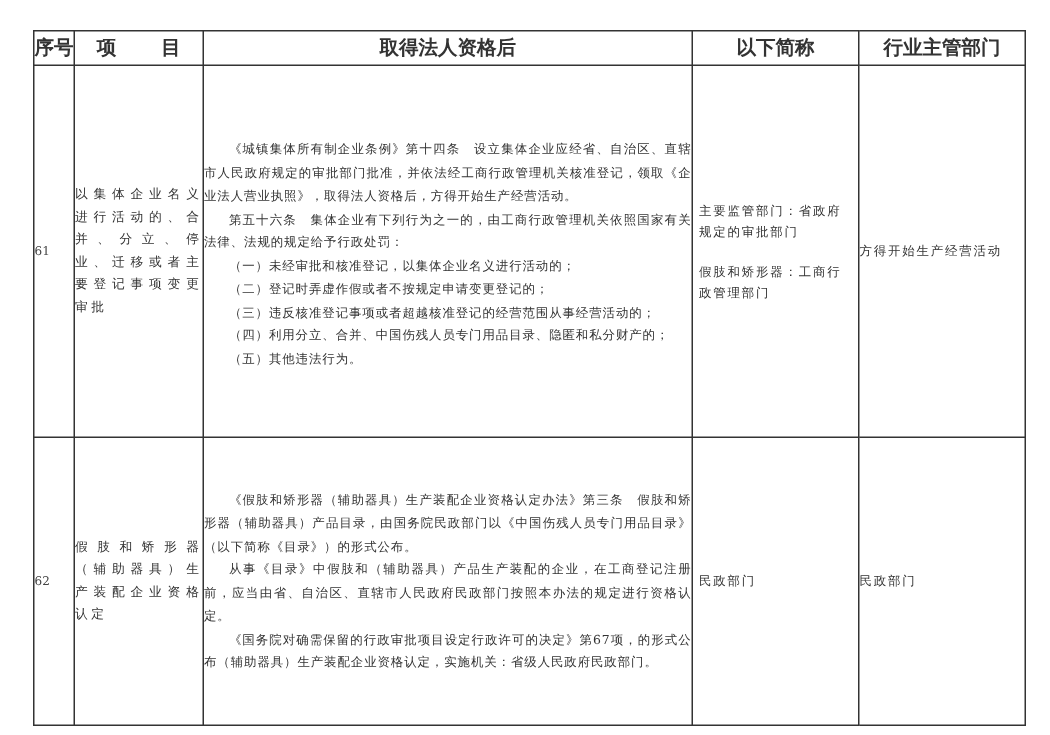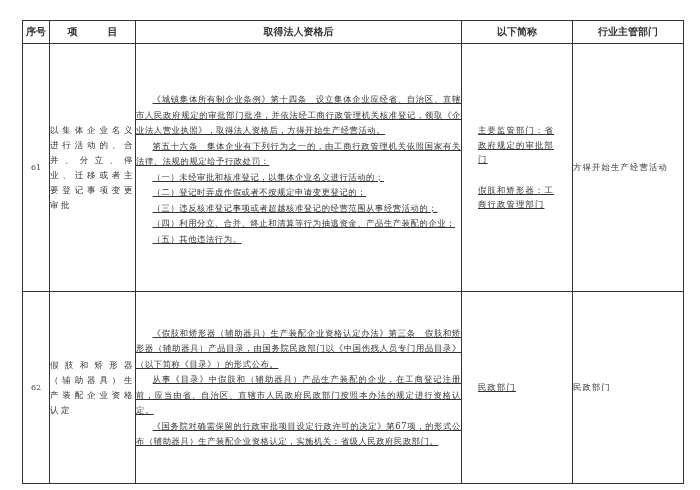--- a/index.html
+++ b/index.html
@@ -2,32 +2,32 @@
 <html><head>
 <meta charset="utf-8">
 <style>
   html, body { margin:0; padding:0; background:#ffffff; }
   body { width:700px; height:490px; position:relative; overflow:hidden;
          font-family:"DejaVu Serif", "Liberation Serif", serif; color:#333; }
   table.reg { position:absolute; left:22px; top:20px; width:661px;
               border-collapse:collapse; table-layout:fixed; }
   table.reg td, table.reg th { border:1px solid #333; padding:0; vertical-align:middle; }
   table.reg th { height:22px; font-family:"DejaVu Sans", "Liberation Sans", sans-serif;
-                 font-size:10px; font-weight:bold; color:#333; text-align:center;
+                 font-size:13px; font-weight:bold; color:#333; text-align:center;
                  border-bottom:1.5px solid #333; letter-spacing:0; }
   th.h-law { letter-spacing:6px; }
   th.h-dept { letter-spacing:6px; }
   th.h-item span.gap { display:inline-block; width:30px; }
-  td.num { text-align:center; font-size:8px; color:#444; }
+  td.num { text-align:left; font-size:8px; color:#444; }
   td.item { font-size:8.5px; line-height:15px; padding:0 6px 0 8px; letter-spacing:2.4px; color:#333; text-align:justify; }
   td.law { font-size:8.3px; line-height:15.5px; padding:0 8px 0 8px; color:#333; letter-spacing:0.6px; }
-  td.law p { margin:0; text-indent:2em; text-align:justify;text-decoration:underline; }
+  td.law p { margin:0; text-indent:2em; text-align:justify; }
   td.law p.sub { text-indent:2em; }
   td.dept { font-size:8.3px; line-height:14.5px; padding:0 6px 0 8px; color:#333; letter-spacing:1.2px; }
-  td.dept p { margin:16px;text-decoration:underline; }
+  td.dept p { margin:4px; }
   td.dept p + p { margin-top:12px; }
   tr.r1 td { height:243px; }
   tr.r2 td { height:191px; }
   tr.r1 td.law { padding-top:4px; }
 </style>
 </head>
 <body>
 
 <table class="reg">
   <colgroup>
@@ -49,21 +49,21 @@
   <tbody>
     <tr class="r1">
       <td class="num">61</td>
       <td class="item">以集体企业名义进行活动的、合并、分立、停业、迁移或者主要登记事项变更审批</td>
       <td class="law">
         <p>《城镇集体所有制企业条例》第十四条　设立集体企业应经省、自治区、直辖市人民政府规定的审批部门批准，并依法经工商行政管理机关核准登记，领取《企业法人营业执照》，取得法人资格后，方得开始生产经营活动。</p>
         <p>第五十六条　集体企业有下列行为之一的，由工商行政管理机关依照国家有关法律、法规的规定给予行政处罚：</p>
         <p class="sub">（一）未经审批和核准登记，以集体企业名义进行活动的；</p>
         <p class="sub">（二）登记时弄虚作假或者不按规定申请变更登记的；</p>
         <p class="sub">（三）违反核准登记事项或者超越核准登记的经营范围从事经营活动的；</p>
-        <p class="sub">（四）利用分立、合并、终止和清算等行为抽逃资金、产品生产装配的企业；</p>
+        <p class="sub">（四）利用分立、合并、中国伤残人员专门用品目录、隐匿和私分财产的；</p>
         <p class="sub">（五）其他违法行为。</p>
       </td>
       <td class="dept">
         <p>主要监管部门：省政府规定的审批部门</p>
         <p>假肢和矫形器：工商行政管理部门</p>
       </td>
       <td class="dept">方得开始生产经营活动</td>
     </tr>
     <tr class="r2">
       <td class="num">62</td>

